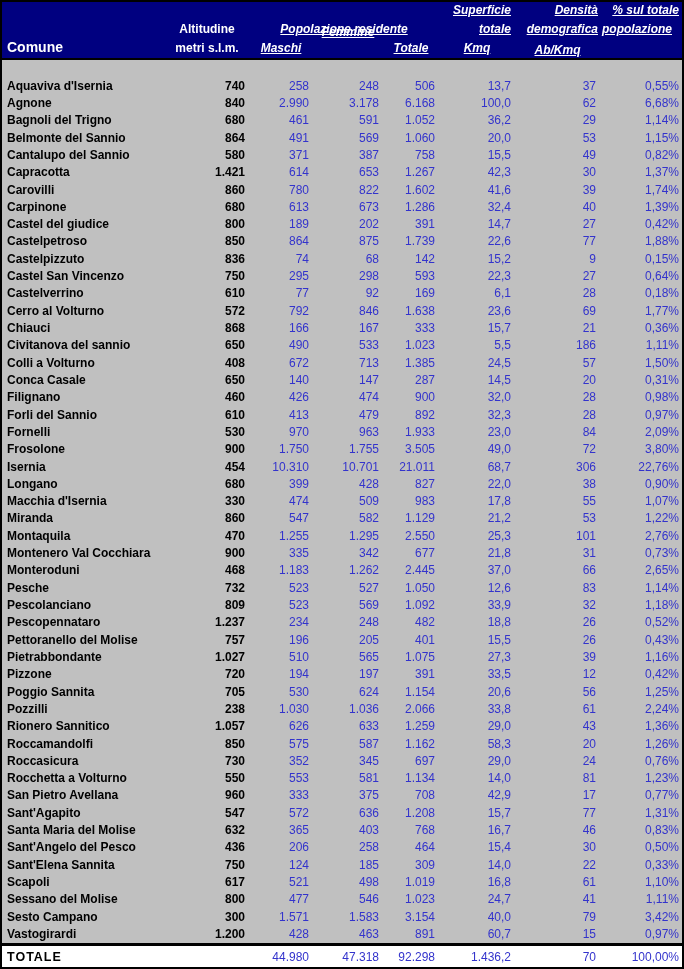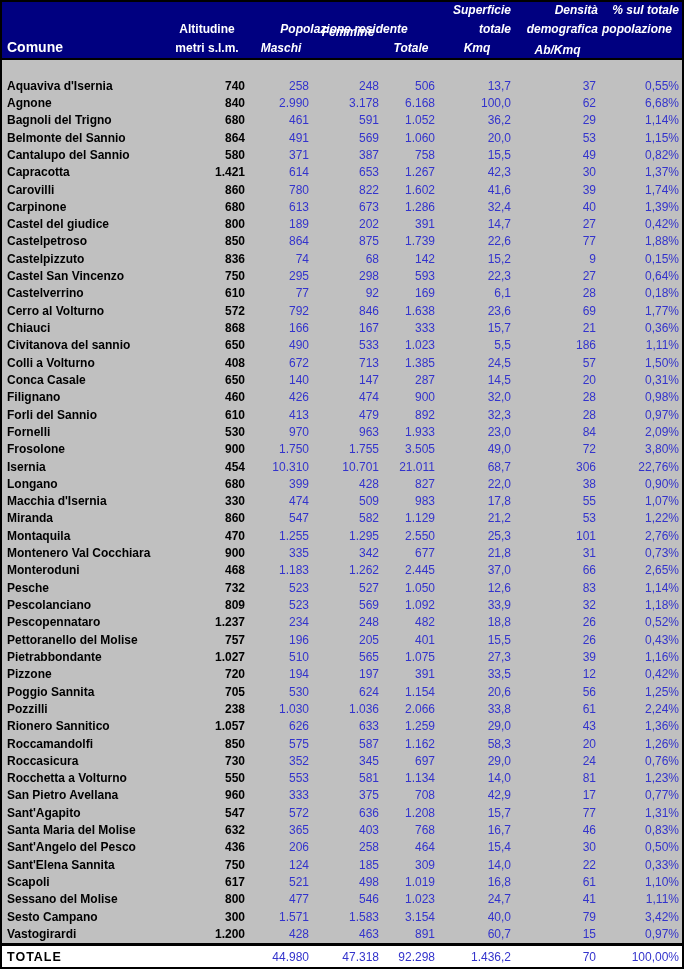--- a/index.html
+++ b/index.html
@@ -13,21 +13,21 @@
     width:684px;height:969px;background:var(--body-bg);
     border:2px solid var(--ink);display:flex;flex-direction:column;overflow:hidden;
   }
   
   .header{
     flex:none;height:58px;background:var(--navy);border-bottom:2px solid var(--ink);
     display:grid;grid-template-columns:var(--cols);grid-template-rows:16px 19px 21px;
     color:#fff;font-weight:bold;font-size:12px;line-height:1.25;
   }
   .header .hl{align-self:end;white-space:nowrap;}
-  .it{font-style:italic;}
+  .it{font-style:italic;text-decoration:underline;}
   .hc{text-align:center;}
   .hr{text-align:right;padding-right:4px;}
   .h-comune{grid-area:3/1;padding-left:5px;font-size:14px;padding-bottom:2px;}
   .h-alt1{grid-area:2/2;}
   .h-alt2{grid-area:3/2;padding-bottom:2px;}
   .h-popgroup{grid-area:2/3/3/6;padding-bottom:0;margin-top:8px;}
   .h-maschi{grid-area:3/3;padding-bottom:2px;}
   .h-femmine{grid-area:3/4;padding-bottom:18px;}
   .h-totale{grid-area:3/5;padding-bottom:2px;}
   .h-sup1{grid-area:1/6;}

